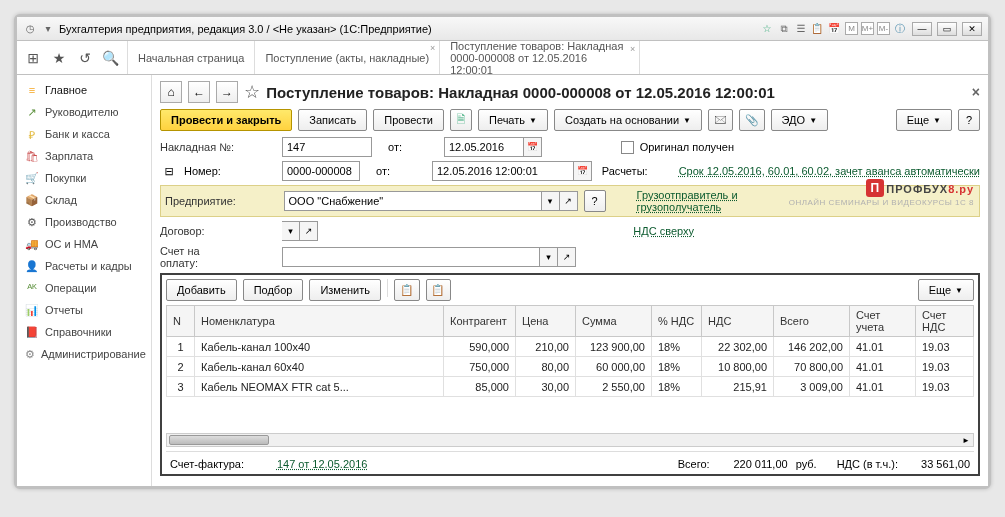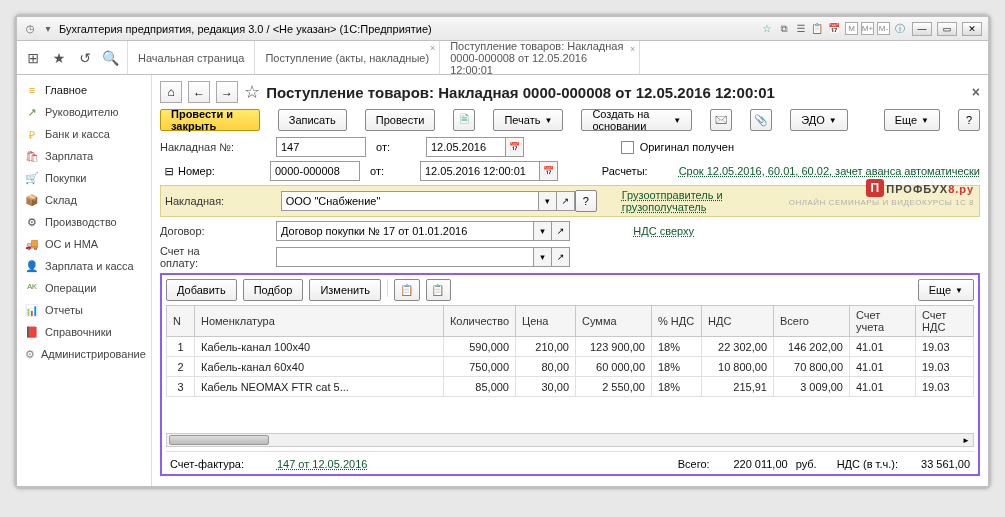--- a/index.html
+++ b/index.html
@@ -19,38 +19,38 @@
 .body { display: flex; }
 .sidebar { width: 135px; background: #fff; border-right: 1px solid #ddd; padding: 4px 0; }
 .side-item { display: flex; align-items: center; gap: 6px; padding: 4px 8px; color: #444; cursor: pointer; }
 .side-item.active { color: #111; }
 .side-icon { width: 14px; height: 14px; display: flex; align-items: center; justify-content: center; }
 .main { flex: 1; background: #fff; padding: 6px 8px 10px 8px; position: relative; }
 .doc-head { display: flex; align-items: center; gap: 6px; margin-bottom: 6px; }
 .sq-btn { border: 1px solid #aaa; background: linear-gradient(#fff,#eee); min-width: 22px; height: 22px; display: flex; align-items: center; justify-content: center; font-size: 12px; cursor: pointer; }
 .doc-title { font-size: 15px; font-weight: bold; color: #222; }
 .close-x { margin-left: auto; font-size: 14px; color: #666; cursor: pointer; font-weight: bold; }
-.toolbar { display: flex; gap: 18px; align-items: center; margin-bottom: 6px; flex-wrap: nowrap; }
+.toolbar { display: flex; gap: 6px; align-items: center; margin-bottom: 6px; flex-wrap: nowrap; }
 .btn { border: 1px solid #888; background: linear-gradient(#fff,#eee); padding: 3px 10px; height: 22px; display: flex; align-items: center; cursor: pointer; border-radius: 2px; font-size: 11px; }
 .btn.primary { background: linear-gradient(#ffe96b,#ffd23f); border-color: #b59400; font-weight: bold; }
 .btn.icon-only { padding: 3px 5px; min-width: 22px; justify-content: center; }
 .btn .caret { margin-left: 4px; font-size: 8px; }
-.form-row { display: flex; align-items: center; margin-bottom: 4px; }
+.form-row { display: flex; align-items: center; margin-bottom: 4px; gap: 6px; }
 .form-label { width: 80px; color: #333; }
 .contragent-row { background: #f5f0c8; padding: 3px 4px; border: 1px solid #dcd088; }
 .inp { border: 1px solid #999; background: #fff; padding: 2px 4px; height: 20px; display: flex; align-items: center; }
 .link { color: #0b5a2e; text-decoration: underline dotted; cursor: pointer; padding-left: 25px; }
 .form-right { margin-left: auto; display: flex; align-items: center; gap: 6px; }
 .checkbox { width: 13px; height: 13px; border: 1px solid #888; background: #fff; }
 .logo-area { position: absolute; right: 14px; top: 100px; text-align: right; }
 .logo-main { color: #444; font-size: 20px; font-weight: bold; letter-spacing: 1px; }
 .logo-main .red { color: #d63333; }
 .logo-sq { display: inline-block; width: 18px; height: 18px; background: #d63333; color: #fff; border-radius: 3px; text-align: center; line-height: 18px; margin-right: 2px; vertical-align: middle; font-size: 12px; }
 .logo-sub { color: #b0b0b0; font-size: 8px; letter-spacing: 0.5px; }
-.table-wrap { border: 2px solid #8b5cf6; margin-top: 4px; padding: 4px; }
+.table-wrap { border: 2px solid #404040; margin-top: 4px; padding: 4px; }
 .table-tools { display: flex; gap: 6px; margin-bottom: 4px; }
 table.grid { width: 100%; border-collapse: collapse; }
 table.grid th { background: #f5f5f5; border: 1px solid #c8c8c8; padding: 3px 6px; text-align: left; font-weight: normal; color: #333; height: 20px; }
 table.grid td { border: 1px solid #e0e0e0; padding: 3px 6px; color: #222; height: 20px; }
 table.grid td.num { text-align: right; }
 table.grid td.ctr { text-align: center; }
 .scrollbar-h { height: 14px; background: #f0f0f0; border: 1px solid #ccc; margin-top: 8px; position: relative; }
 .scrollbar-h .thumb { position: absolute; left: 2px; top: 1px; height: 10px; width: 100px; background: linear-gradient(#ddd,#bbb); border: 1px solid #999; border-radius: 2px; }
 .scrollbar-h .arr { position: absolute; width: 14px; height: 12px; top: 0; display: flex; align-items: center; justify-content: center; font-size: 8px; }
 .footer { display: flex; align-items: center; padding: 6px 4px 0; gap: 8px; }
@@ -138,21 +138,21 @@
           <div class="side-item">
             <span class="side-icon" style="color:#555">⚙</span>
             <span>Производство</span>
           </div>
           <div class="side-item">
             <span class="side-icon" style="color:#555">🚚</span>
             <span>ОС и НМА</span>
           </div>
           <div class="side-item">
             <span class="side-icon" style="color:#555">👤</span>
-            <span>Зарплата и касса</span>
+            <span>Расчеты и кадры</span>
           </div>
           <div class="side-item">
             <span class="side-icon" style="color:#5a8f3a">ᴬᴷ</span>
             <span>Операции</span>
           </div>
           <div class="side-item">
             <span class="side-icon" style="color:#4a7fc9">📊</span>
             <span>Отчеты</span>
           </div>
           <div class="side-item">
@@ -217,51 +217,50 @@
           <span class="checkbox"></span>
           <span>Оригинал получен</span>
           <span style="width:240px"></span>
         </div>
       </div>
 
       <div class="form-row">
         <span style="width:18px;text-align:center">⊟</span>
         <span style="width:56px">Номер:</span>
         <div class="field-group">
-            <span class="inp" style="width:90px">0000-000008</span>
+            <span class="inp" style="width:78px">0000-000008</span>
           </div>
         <span style="margin-left:10px">от:</span>
         <div class="field-group">
-            <span class="inp" style="width:120px">12.05.2016 12:00:01</span>
+            <span class="inp" style="width:142px">12.05.2016 12:00:01</span>
             <span class="picker">📅</span>
           </div>
         <div class="form-right">
           <span>Расчеты:</span>
           <span class="link">Срок 12.05.2016, 60.01, 60.02, зачет аванса автоматически</span>
         </div>
       </div>
 
       <div class="form-row contragent-row">
-        <span class="form-label">Накладная:</span>
+        <span class="form-label">Предприятие:</span>
         <div class="field-group">
             <span class="inp" style="width:258px">ООО "Снабжение"</span>
             <span class="picker">▾</span>
             <span class="picker">↗</span>
           </div>
         <span class="btn icon-only">?</span>
         <div class="form-right">
           <span class="link">Грузоотправитель и грузополучатель</span>
           <span style="width:160px"></span>
         </div>
       </div>
 
       <div class="form-row">
         <span class="form-label">Договор:</span>
         <div class="field-group">
-            <span class="inp" style="width:258px">Договор покупки № 17 от 01.01.2016</span>
             <span class="picker">▾</span>
             <span class="picker">↗</span>
           </div>
         <div class="form-right">
           <span class="link">НДС сверху</span>
           <span style="width:280px"></span>
         </div>
       </div>
 
       <div class="form-row">
@@ -290,21 +289,21 @@
           <span class="btn">
               <span>Еще</span>
               <span class="caret">▼</span>
             </span>
         </div>
         <table class="grid">
           <thead>
               <tr>
             <th style="width:28px">N</th>
             <th>Номенклатура</th>
-            <th style="width:72px">Количество</th>
+            <th style="width:72px">Контрагент</th>
             <th style="width:60px">Цена</th>
             <th style="width:76px">Сумма</th>
             <th style="width:50px">% НДС</th>
             <th style="width:72px">НДС</th>
             <th style="width:76px">Всего</th>
             <th style="width:66px">Счет учета</th>
             <th style="width:58px">Счет НДС</th>
           </tr>
             </thead>
           <tbody id="tbody">

